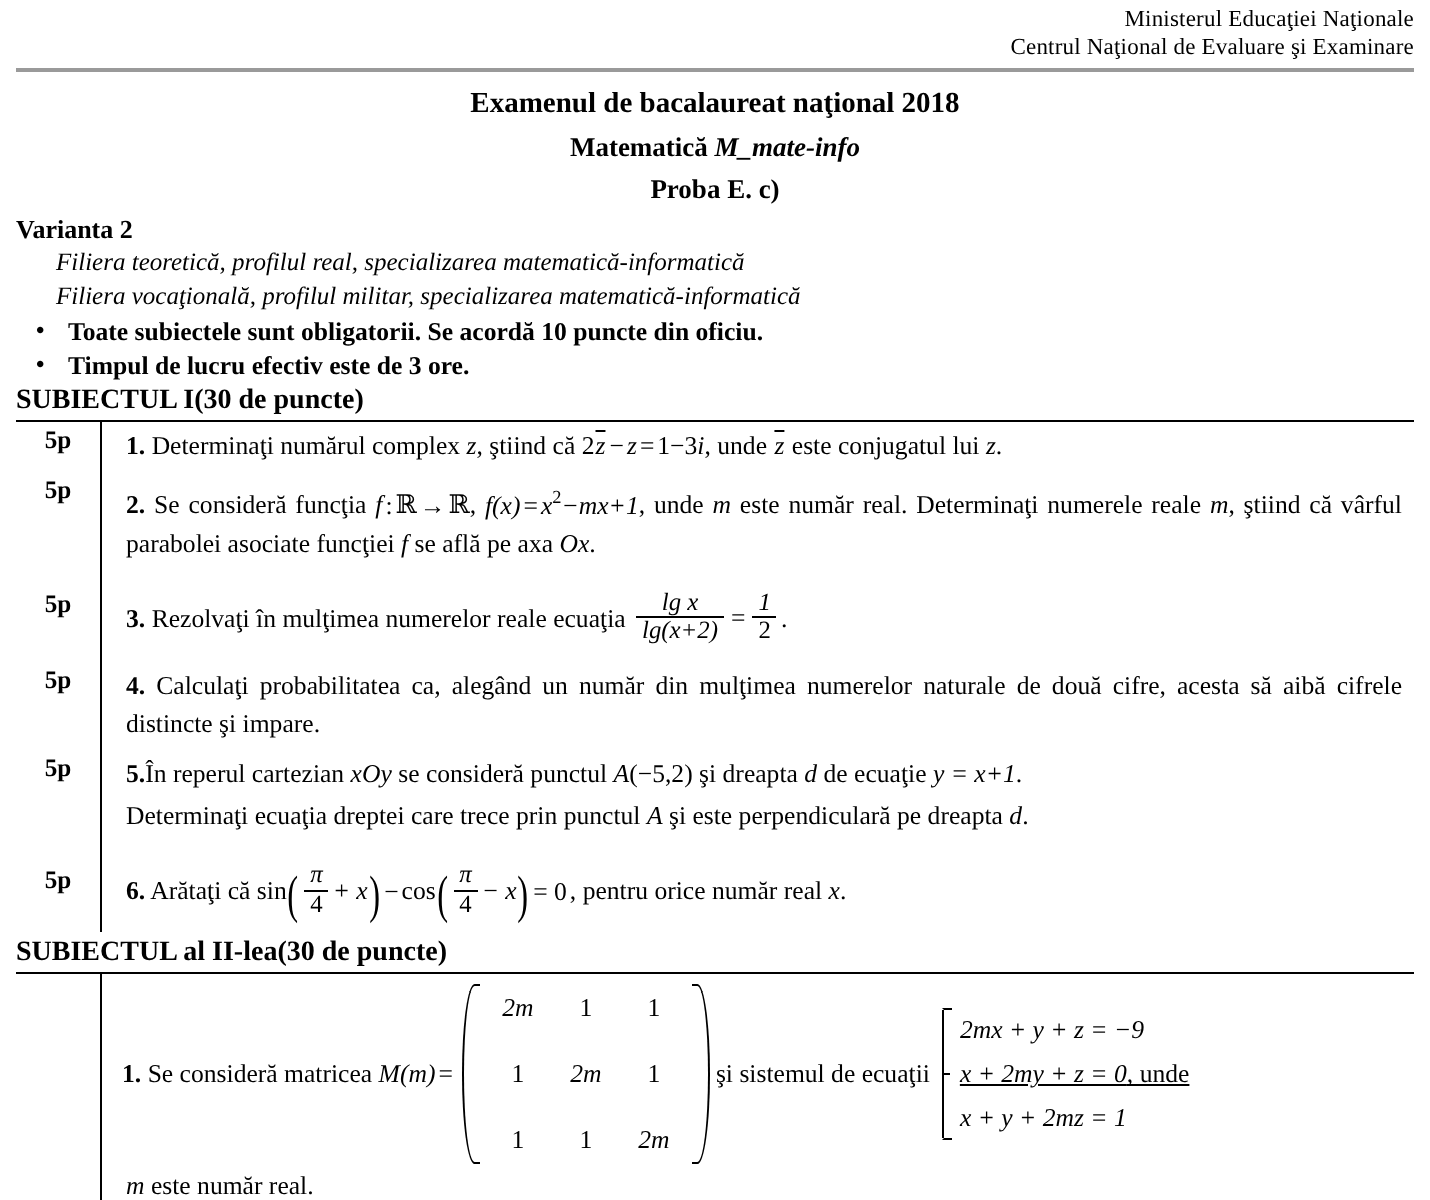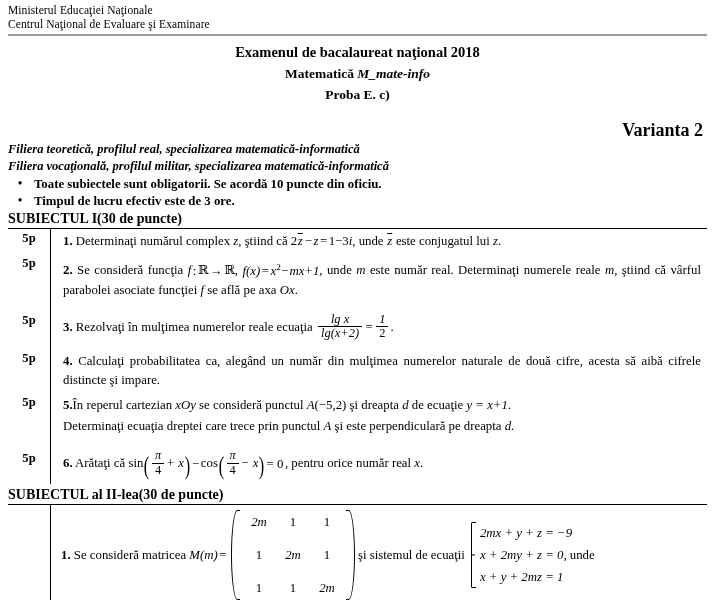--- a/index.html
+++ b/index.html
@@ -11,21 +11,21 @@
     width: 715px; height: 600px;
     font-family: "Liberation Serif", "DejaVu Serif", serif;
     color: #000;
     overflow: hidden;
     position: relative;
   }
   .page { padding: 4px 8px 0 8px; }
 
   
   .ministry {
-    text-align: left;
+    text-align: right;
     font-size: 11.5px;
     line-height: 13.5px;
     letter-spacing: .1px;
   }
   .hr-gray {
     height: 2px;
     background: #9a9a9a;
     margin: 3px 0 6px 0;
   }
 
@@ -33,34 +33,34 @@
   .exam-title {
     text-align: center;
     font-weight: bold;
     font-size: 14.5px;
     line-height: 21px;
   }
   .exam-title .sub { font-size: 13.5px; }
   .exam-title .mi { font-style: italic; font-weight: bold; }
 
   .varianta {
-    text-align: right;
-    font-weight: bold;
-    font-size: 18px;
-    margin-top: 15px;
+    font-weight: bold;
+    font-size: 13px;
+    margin-top: 2px;
     padding-right: 4px;
   }
 
   
   .filiera {
     font-style: italic;
-    font-weight: bold;
+    font-weight: normal;
     font-size: 12.5px;
     line-height: 15.5px;
     margin-top: 1px;
+    margin-left: 20px;
   }
 
   
   ul.notes {
     list-style: none;
     margin: 2px 0 0 0;
     padding: 0;
   }
   ul.notes li {
     font-weight: bold;
@@ -214,21 +214,21 @@
   }
   .sysbrace .cap-t { top: 0;   border-top: 1.2px solid #000; border-top-left-radius: 0; }
   .sysbrace .cap-b { bottom: 0; border-bottom: 1.2px solid #000; }
   .syslines {
     font-size: 12.8px;
     line-height: 22px;
     padding-left: 3px;
     white-space: nowrap;
   }
   .syslines div { text-align: left; }
-  .syslines div.c { text-align: left; }
+  .syslines div.c { text-align: left; text-decoration: underline; }
   .tail { white-space: nowrap; }
 </style>
 </head>
 <body>
 
 <div class="page">
 
   <div>
     <div class="ministry">Ministerul Educaţiei Naţionale</div>
     <div class="ministry">Centrul Naţional de Evaluare şi Examinare</div>

